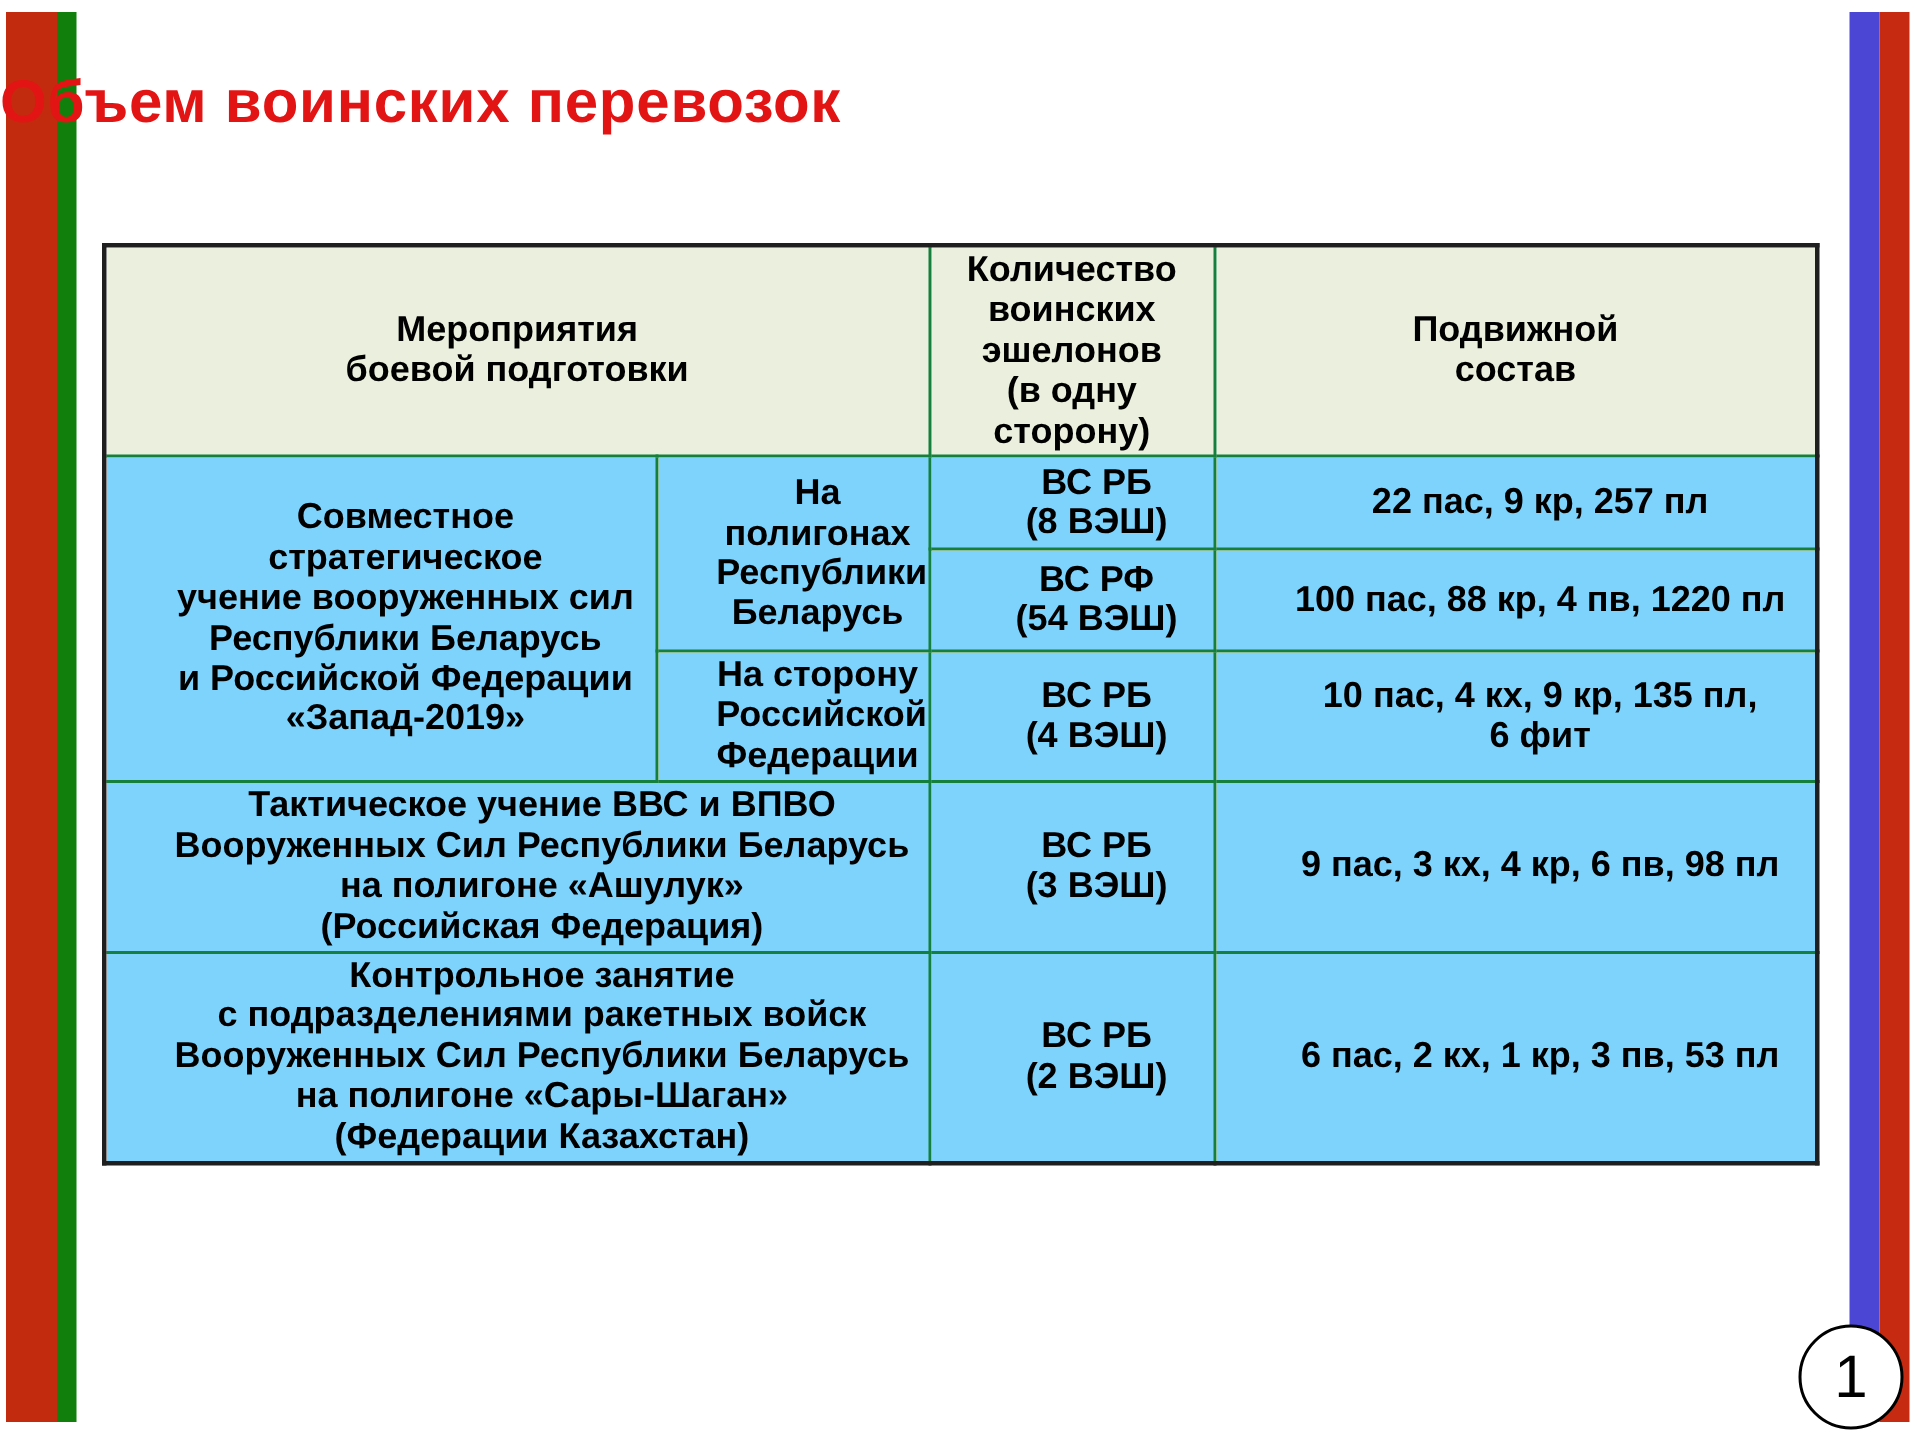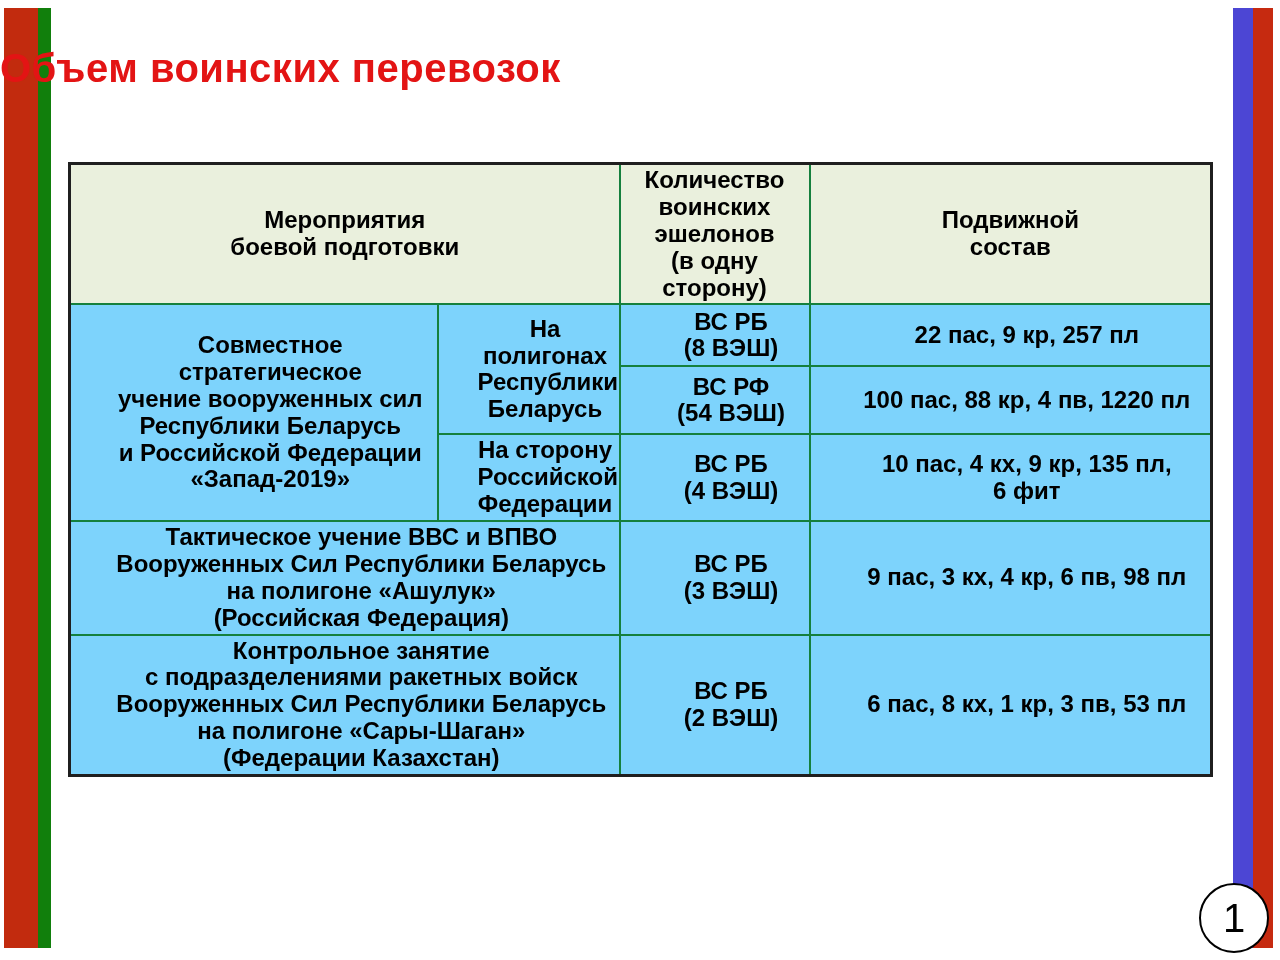--- a/index.html
+++ b/index.html
@@ -150,21 +150,21 @@
           <td>9 пас, 3 кх, 4 кр, 6 пв, 98 пл</td>
         </tr>
         <tr style="height:132px">
           <td colspan="2">Контрольное занятие
 с подразделениями ракетных войск
 Вооруженных Сил Республики Беларусь
 на полигоне «Сары-Шаган»
 (Федерации Казахстан)</td>
           <td>ВС РБ
 (2 ВЭШ)</td>
-          <td>6 пас, 8 кх, 1 кр, 3 пв, 53 пл</td>
+          <td>6 пас, 2 кх, 1 кр, 3 пв, 53 пл</td>
         </tr>
       </tbody>
     </table>
   </div>
 
   <div class="page-badge">
     <span>1</span>
   </div>
 
 </div>

